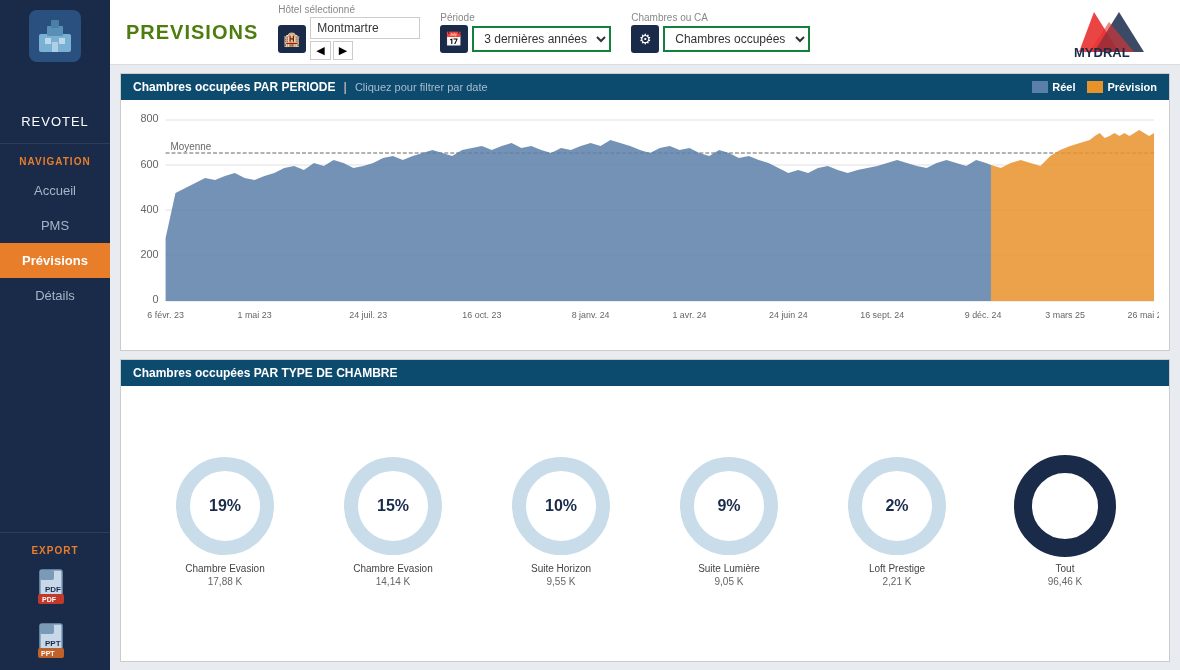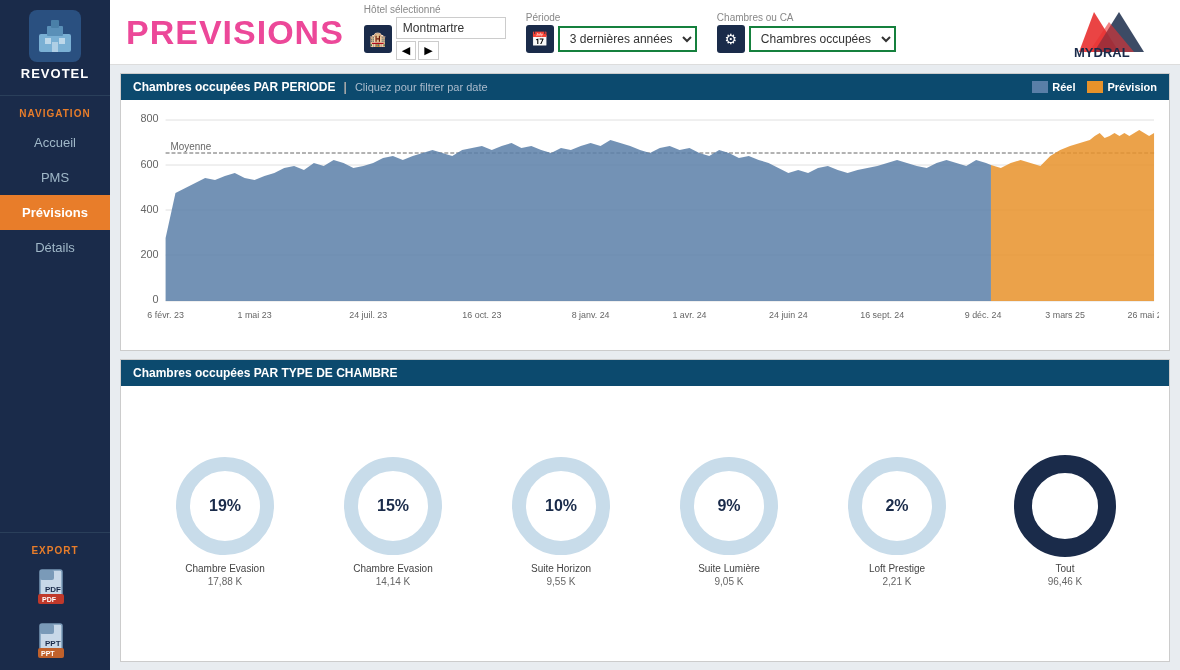--- a/index.html
+++ b/index.html
@@ -30,22 +30,23 @@
       border-radius: 8px;
       display: flex;
       align-items: center;
       justify-content: center;
       margin-bottom: 4px;
     }
     .logo-icon svg { width: 40px; height: 40px; }
     .logo-text {
       color: white;
       font-size: 13px;
-      font-weight: bold;
+      font-weight: normal;
       letter-spacing: 1px;
+      margin-top: 48px;
     }
     .nav-label {
       color: #e87d2a;
       font-size: 10px;
       font-weight: bold;
       letter-spacing: 1px;
       padding: 12px 0 6px 0;
       text-align: center;
       width: 100%;
       border-top: 1px solid #2a3f5a;
@@ -94,23 +95,23 @@
     .top-header {
       background: white;
       padding: 8px 16px;
       display: flex;
       align-items: center;
       gap: 20px;
       border-bottom: 1px solid #ddd;
       height: 65px;
     }
     .page-title {
-      font-size: 34px;
+      font-size: 20px;
       font-weight: bold;
-      color: #ec4899;
+      color: #4d7c0f;
       letter-spacing: 1px;
       flex-shrink: 0;
     }
     .header-control {
       display: flex;
       flex-direction: column;
       gap: 2px;
       flex-shrink: 0;
     }
     .control-label {

